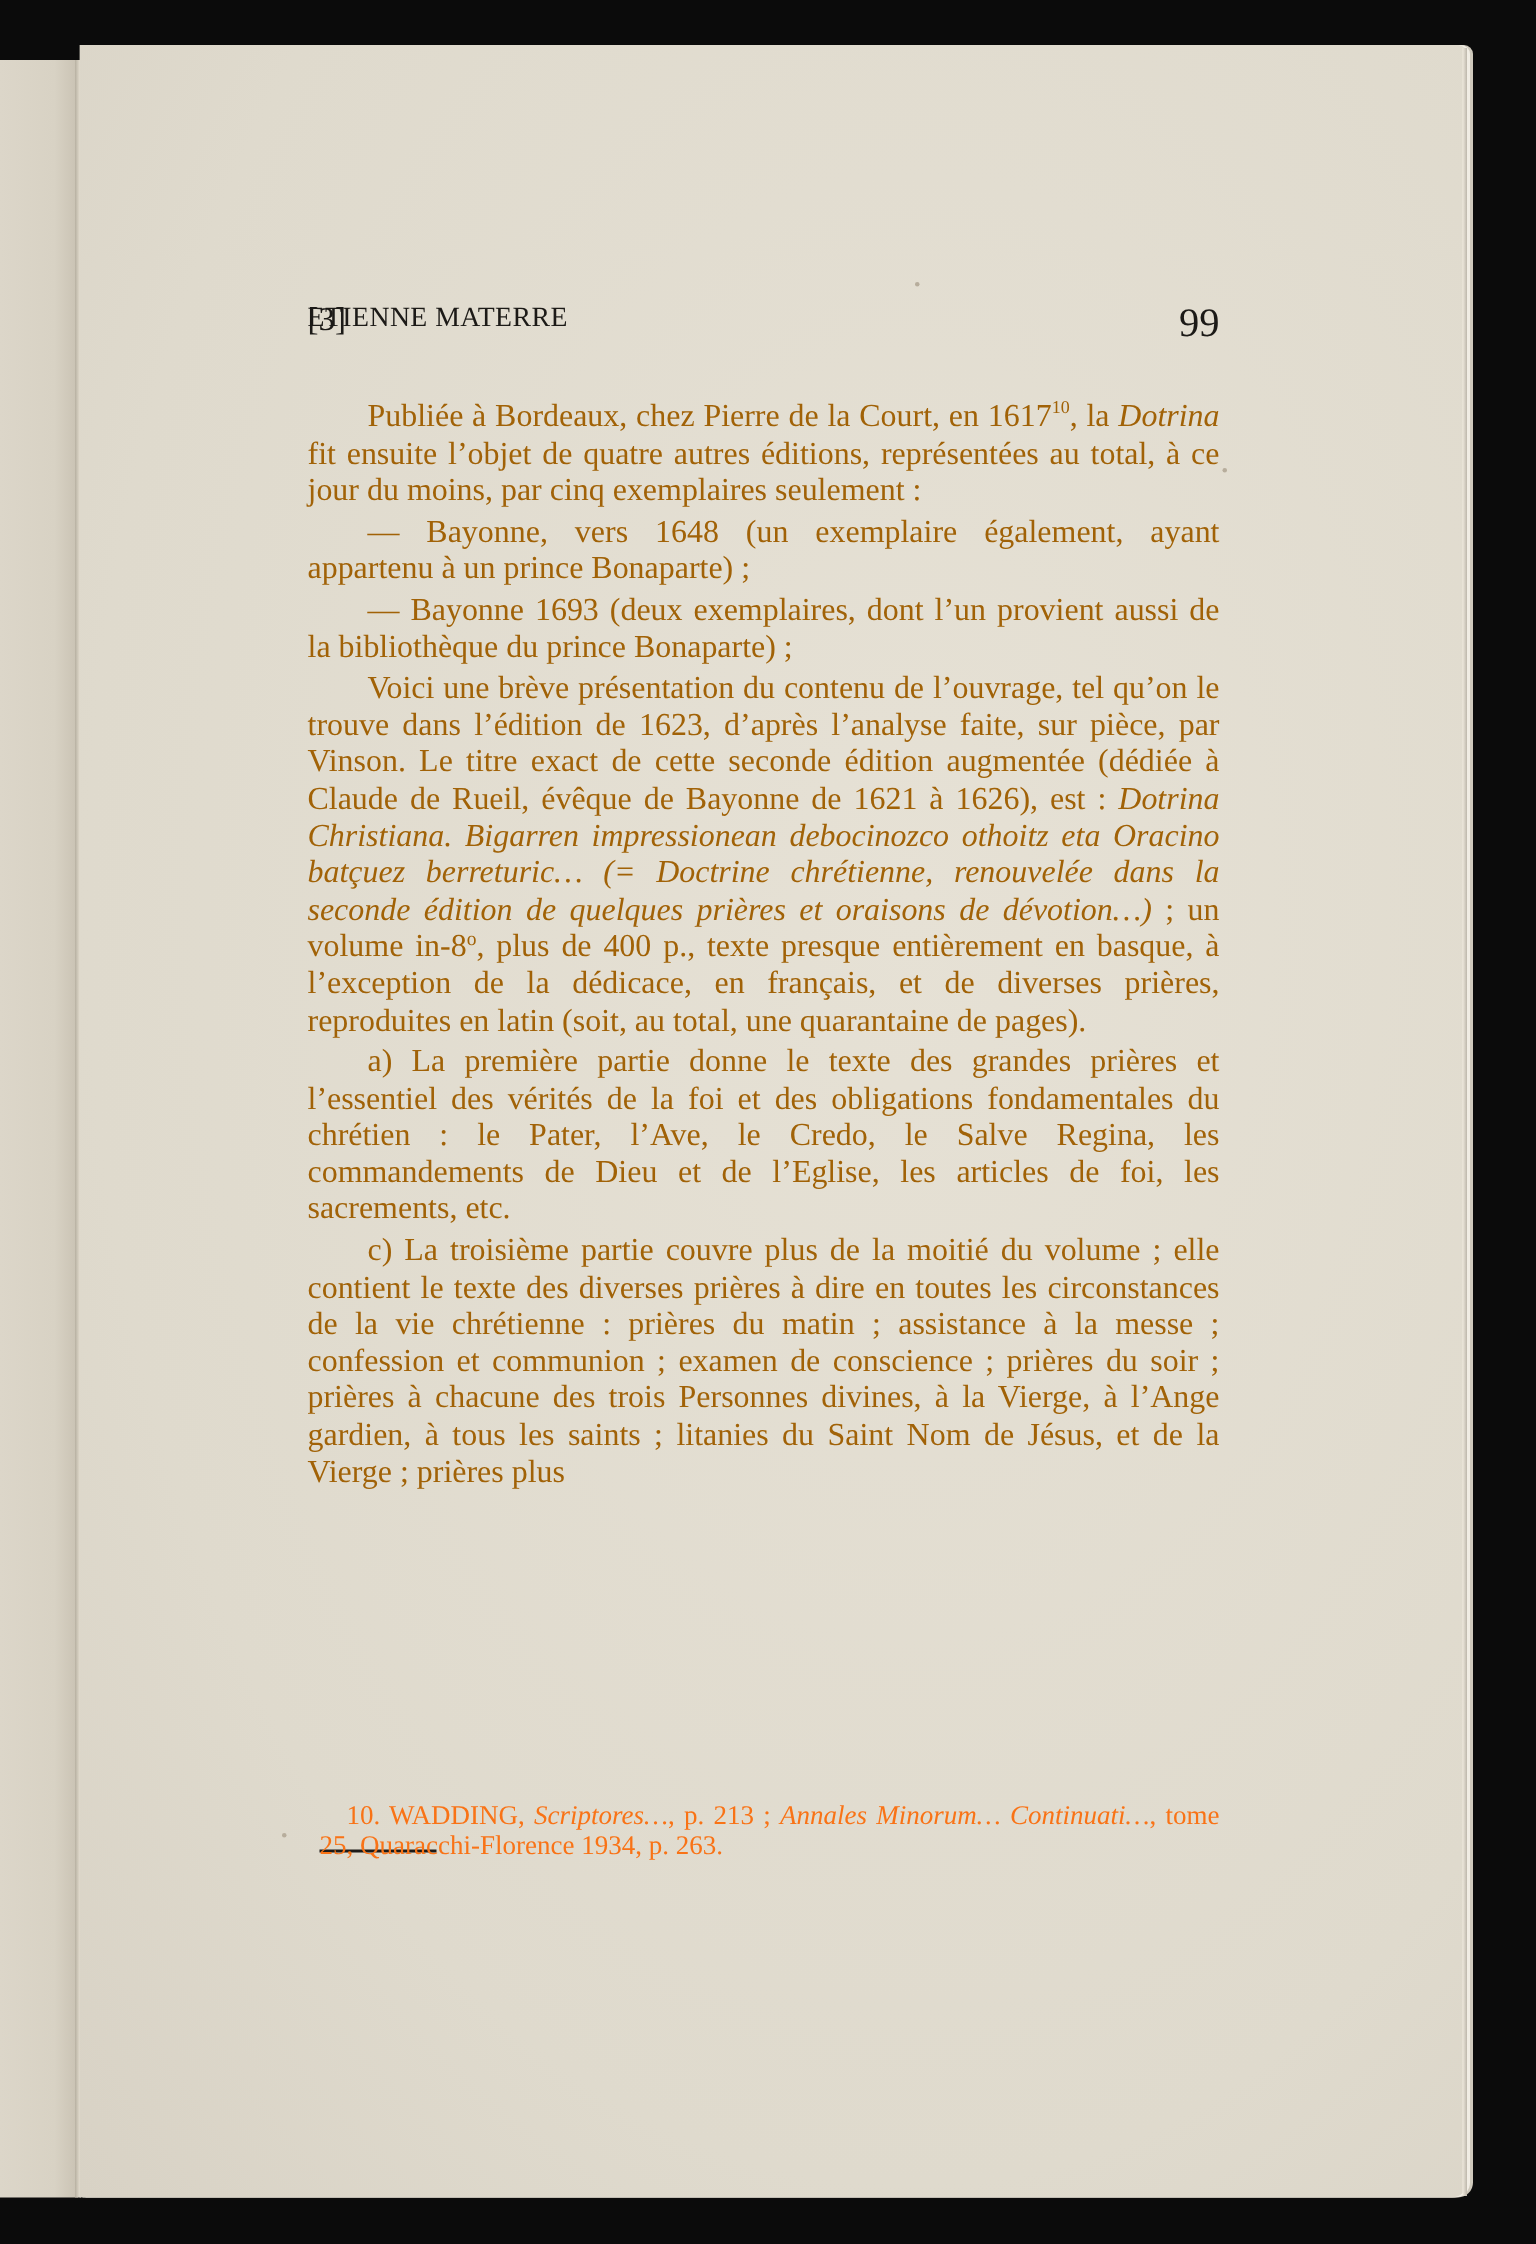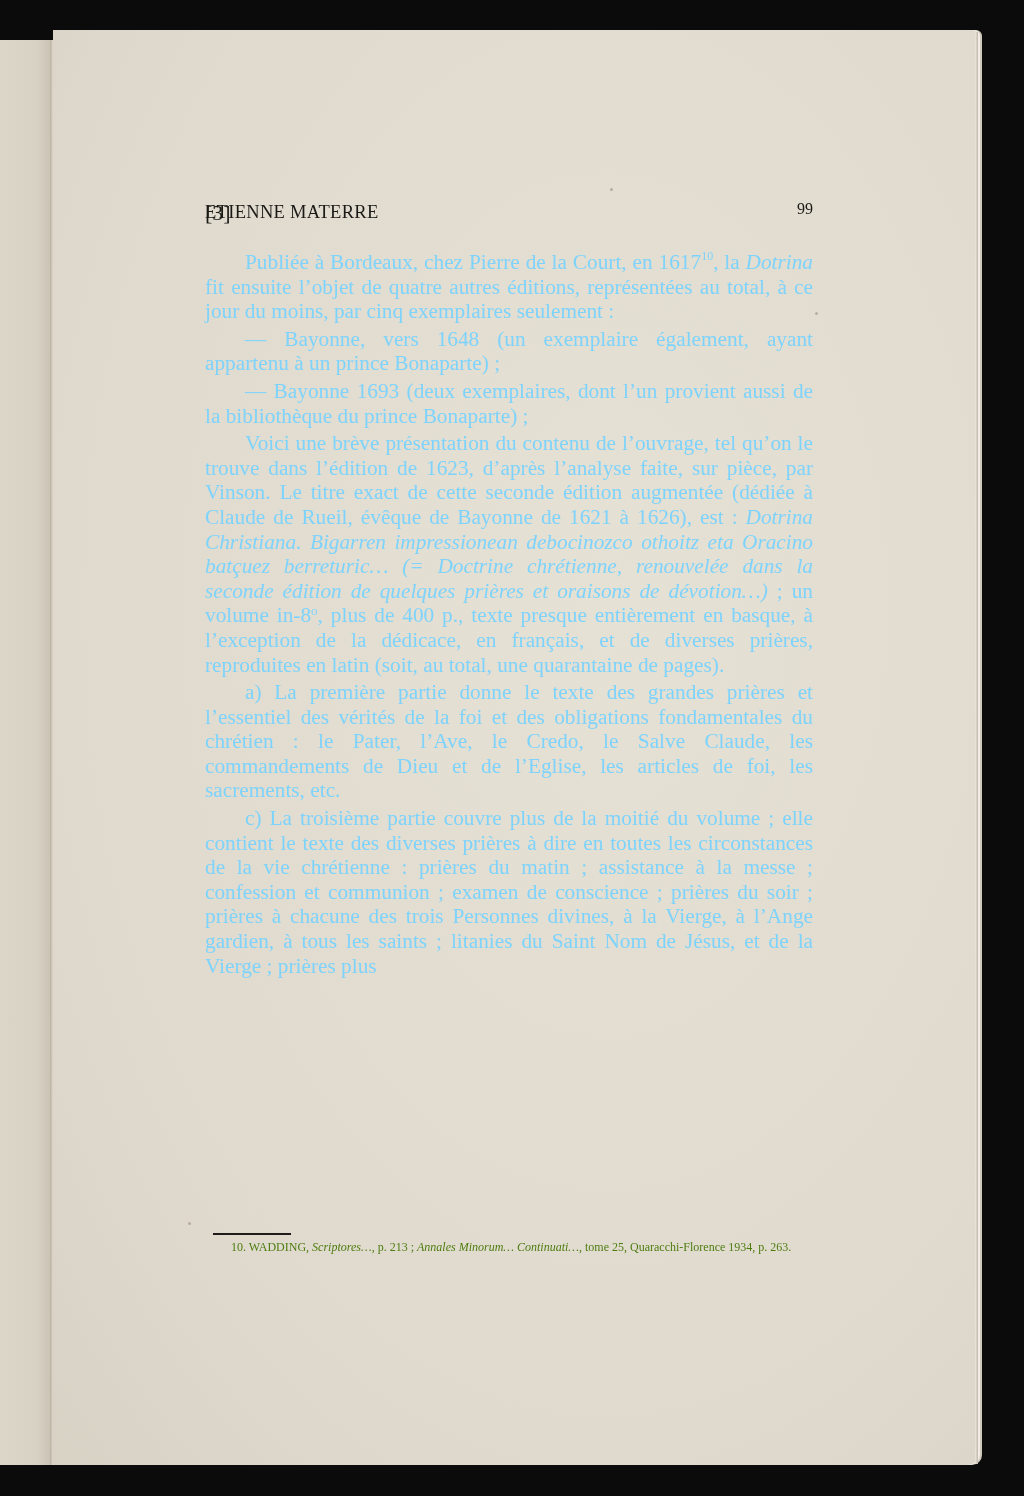--- a/index.html
+++ b/index.html
@@ -26,36 +26,36 @@
   .page-edge {
     position: absolute; left: 975px; top: 32px; width: 3px; height: 1432px;
     background: linear-gradient(to right, #efe9dd, #bdb7ab);
   }
   .header {
     position: absolute; left: 205px; top: 200px; width: 608px; height: 28px;
     color: #1c1a17; font-size: 20px;
   }
   .header .left { position: absolute; left: 0; top: 0; font-size: 22px; }
   .header .center { position: absolute; left: 0; right: 0; top: 2px; font-size: 18.5px; letter-spacing: 0.3px; }
-  .header .right { position: absolute; right: 0; top: 0; font-size: 16px; }
+  .header .right { position: absolute; right: 0; top: 0; font-size: 27px; }
   .body-text {
-    position: absolute; left: 205px; top: 250px; width: 608px;
-    color: #7dd3fc; font-size: 21.3px; line-height: 24.6px;
+    position: absolute; left: 205px; top: 265px; width: 608px;
+    color: #a16207; font-size: 21.3px; line-height: 24.6px;
     text-align: justify; hyphens: manual;
   }
   .body-text p { margin: 0 0 3px 0; text-indent: 40px; }
   .body-text i { font-style: italic; }
   sup { font-size: 12px; vertical-align: 9px; line-height: 0; }
   .sup-deg { font-size: 13px; vertical-align: 7px; line-height: 0; }
   .footnote-rule {
     position: absolute; left: 213px; top: 1233px; width: 78px; height: 2px; background: #1e1b18;
   }
   .footnotes {
-    position: absolute; left: 213px; top: 1238px; width: 600px;
-    color: #4d7c0f; font-size: 12px; line-height: 19.5px; text-align: justify;
+    position: absolute; left: 213px; top: 1201px; width: 600px;
+    color: #f97316; font-size: 18px; line-height: 19.5px; text-align: justify;
   }
   .footnotes p { margin: 0; text-indent: 18px; }
   .speck { position: absolute; width: 3px; height: 3px; border-radius: 50%; background: #b7ad9c; }
 </style>
 </head>
 <body>
 
 <div class="left-page"></div>
 <div class="gutter"></div>
 <div class="right-page"></div>
@@ -69,20 +69,20 @@
   <span class="left">[3]</span>
   <span class="center">ETIENNE MATERRE</span>
   <span class="right">99</span>
 </div>
 
 <div class="body-text" id="body-text">
     <p><span>Publiée à Bordeaux, chez Pierre de la Court, en 1617</span><sup>10</sup><span>, la </span><i>Dotrina</i><span> fit ensuite l’objet de quatre autres éditions, représentées au total, à ce jour du moins, par cinq exemplaires seulement :</span></p>
     <p><span>— Bayonne, vers 1648 (un exemplaire également, ayant appartenu à un prince Bonaparte) ;</span></p>
     <p><span>— Bayonne 1693 (deux exemplaires, dont l’un provient aussi de la bibliothèque du prince Bonaparte) ;</span></p>
     <p><span>Voici une brève présentation du contenu de l’ouvrage, tel qu’on le trouve dans l’édition de 1623, d’après l’analyse faite, sur pièce, par Vinson. Le titre exact de cette seconde édition augmentée (dédiée à Claude de Rueil, évêque de Bayonne de 1621 à 1626), est : </span><i>Dotrina Christiana. Bigarren impressionean debocinozco othoitz eta Oracino batçuez berreturic… (= Doctrine chrétienne, renouvelée dans la seconde édition de quelques prières et oraisons de dévotion…)</i><span> ; un volume in-8</span><span class="sup-deg">o</span><span>, plus de 400 p., texte presque entièrement en basque, à l’exception de la dédicace, en français, et de diverses prières, reproduites en latin (soit, au total, une quarantaine de pages).</span></p>
-    <p><span>a) La première partie donne le texte des grandes prières et l’essentiel des vérités de la foi et des obligations fondamentales du chrétien : le Pater, l’Ave, le Credo, le Salve Claude, les commandements de Dieu et de l’Eglise, les articles de foi, les sacrements, etc.</span></p>
+    <p><span>a) La première partie donne le texte des grandes prières et l’essentiel des vérités de la foi et des obligations fondamentales du chrétien : le Pater, l’Ave, le Credo, le Salve Regina, les commandements de Dieu et de l’Eglise, les articles de foi, les sacrements, etc.</span></p>
     <p><span>c) La troisième partie couvre plus de la moitié du volume ; elle contient le texte des diverses prières à dire en toutes les circonstances de la vie chrétienne : prières du matin ; assistance à la messe ; confession et communion ; examen de conscience ; prières du soir ; prières à chacune des trois Personnes divines, à la Vierge, à l’Ange gardien, à tous les saints ; litanies du Saint Nom de Jésus, et de la Vierge ; prières plus</span></p>
   </div>
 
 <div class="footnote-rule"></div>
 <div class="footnotes" id="footnotes">
     <p><span>10. WADDING, </span><i>Scriptores…</i><span>, p. 213 ; </span><i>Annales Minorum… Continuati…</i><span>, tome 25, Quaracchi-Florence 1934, p. 263.</span></p>
   </div>
 
 </body></html>

